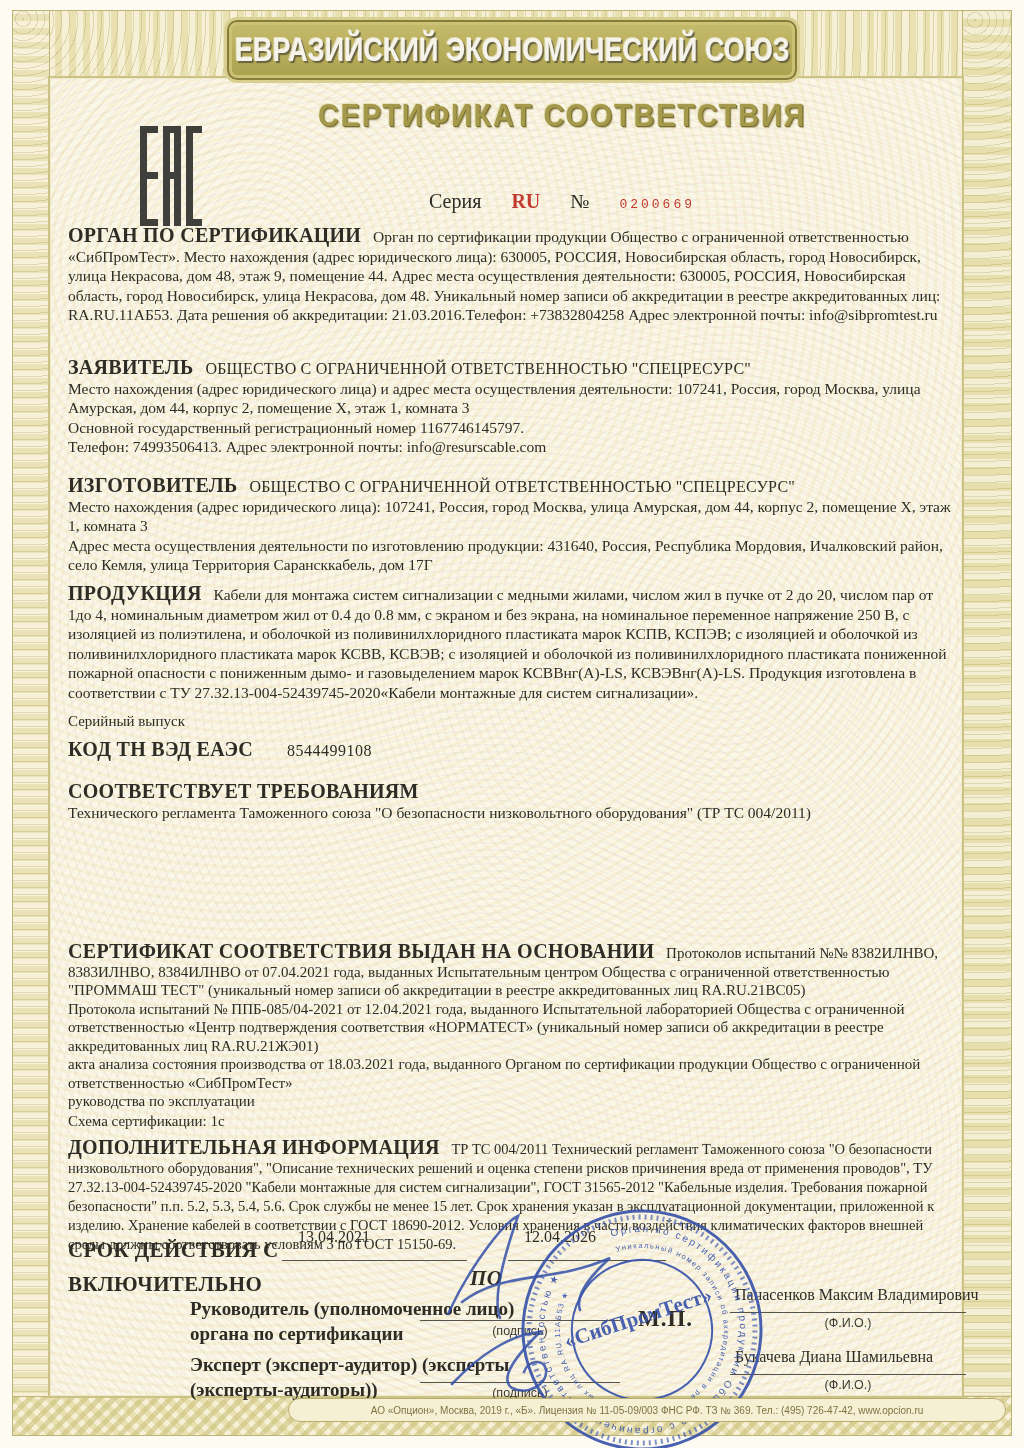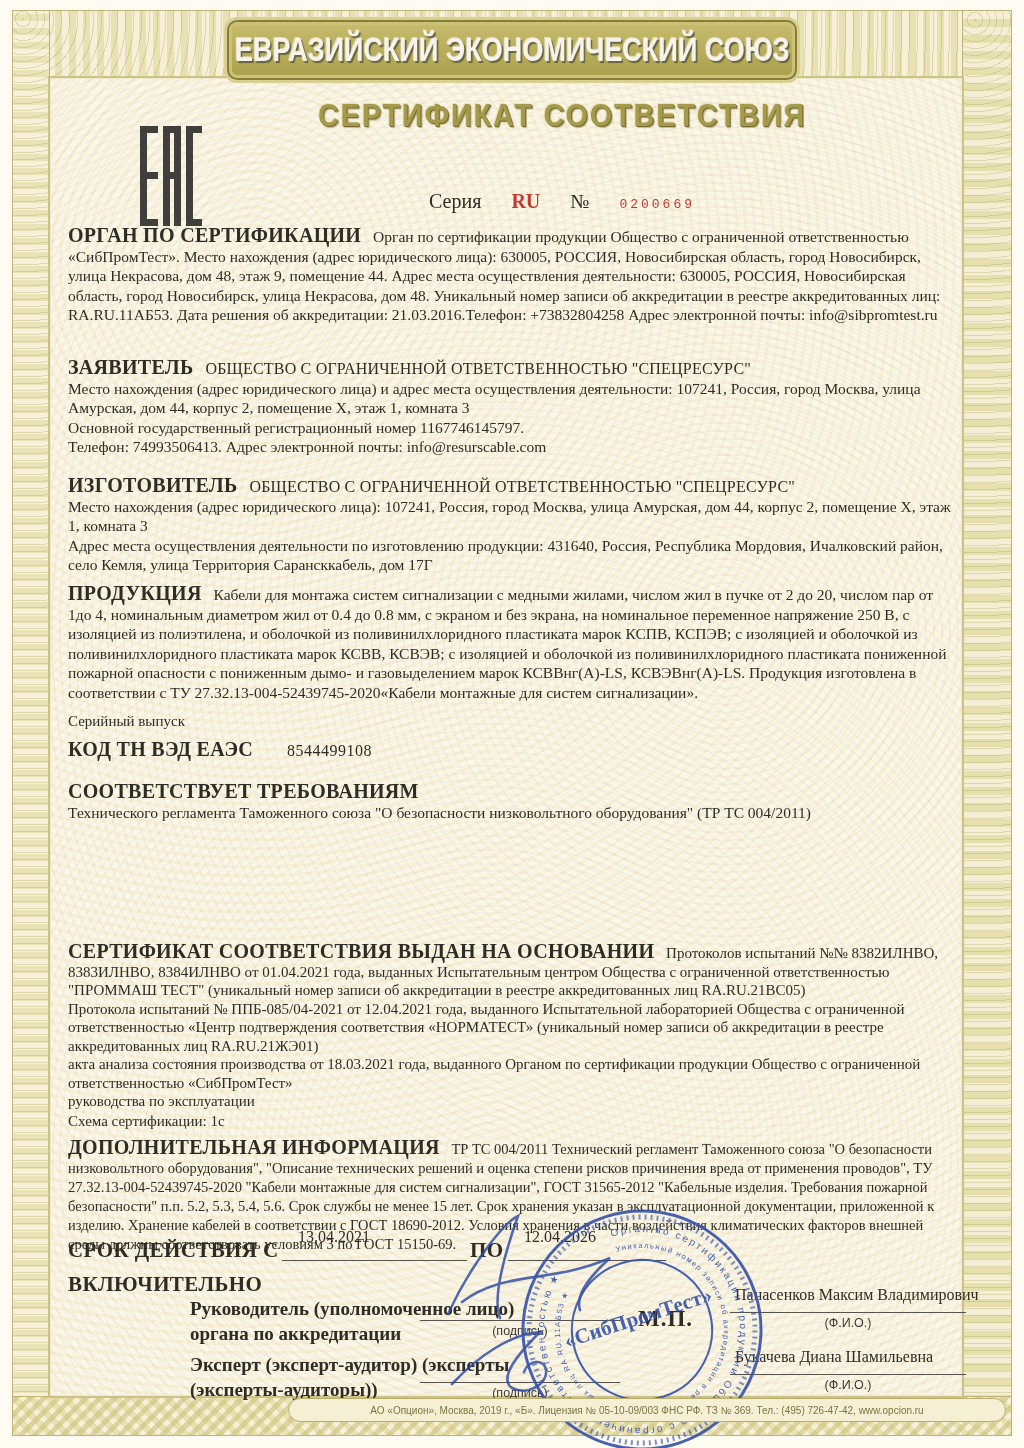--- a/index.html
+++ b/index.html
@@ -150,42 +150,42 @@
   </div>
 
   <div class="sec" style="top:782px;">
     <div><b class="h1">СООТВЕТСТВУЕТ ТРЕБОВАНИЯМ</b></div>
     <div>Технического регламента Таможенного союза "О безопасности низковольтного оборудования" (ТР ТС 004/2011)</div>
   </div>
 
   <div class="sec small" style="top:942px;">
     <div>
       <b class="h1">СЕРТИФИКАТ СООТВЕТСТВИЯ ВЫДАН НА ОСНОВАНИИ</b>
-      <span>Протоколов испытаний №№ 8382ИЛНВО, 8383ИЛНВО, 8384ИЛНВО от 01.04.2021 года, выданных Испытательным центром Общества с ограниченной ответственностью "ПРОММАШ ТЕСТ" (уникальный номер записи об аккредитации в реестре аккредитованных лиц RA.RU.21ВС05)</span>
+      <span>Протоколов испытаний №№ 8382ИЛНВО, 8383ИЛНВО, 8384ИЛНВО от 07.04.2021 года, выданных Испытательным центром Общества с ограниченной ответственностью "ПРОММАШ ТЕСТ" (уникальный номер записи об аккредитации в реестре аккредитованных лиц RA.RU.21ВС05)</span>
     </div>
     <div>Протокола испытаний № ППБ-085/04-2021 от 12.04.2021 года, выданного Испытательной лабораторией Общества с ограниченной ответственностью «Центр подтверждения соответствия «НОРМАТЕСТ» (уникальный номер записи об аккредитации в реестре аккредитованных лиц RA.RU.21ЖЭ01)</div>
     <div>акта анализа состояния производства от 18.03.2021 года, выданного Органом по сертификации продукции Общество с ограниченной ответственностью «СибПромТест»</div>
     <div>руководства по эксплуатации</div>
   </div>
   <div class="sec small" style="top:1112px;">Схема сертификации: 1с</div>
 
   <div class="sec" style="top:1138px;font-size:14.5px;line-height:19px;">
     <b class="h1">ДОПОЛНИТЕЛЬНАЯ ИНФОРМАЦИЯ</b>
     <span>ТР ТС 004/2011 Технический регламент Таможенного союза "О безопасности низковольтного оборудования", "Описание технических решений и оценка степени рисков причинения вреда от применения проводов", ТУ 27.32.13-004-52439745-2020 "Кабели монтажные для систем сигнализации", ГОСТ 31565-2012 "Кабельные изделия. Требования пожарной безопасности" п.п. 5.2, 5.3, 5.4, 5.6. Срок службы не менее 15 лет. Срок хранения указан в эксплуатационной документации, приложенной к изделию. Хранение кабелей в соответствии с ГОСТ 18690-2012. Условия хранения в части воздействия климатических факторов внешней среды должны соответствовать условиям 3 по ГОСТ 15150-69.</span>
   </div>
 
   <div class="vlabel" style="left:68px;top:1238px;">СРОК ДЕЙСТВИЯ С</div>
   <div class="date" style="left:298px;top:1228px;">13.04.2021</div>
   <div class="uline" style="left:282px;top:1260px;width:185px;"></div>
-  <div class="vlabel" style="left:470px;top:1238px;">ПО</div>
+  <div class="vlabel" style="left:470px;top:1266px;font-style:italic;">ПО</div>
   <div class="date" style="left:512px;top:1228px;margin-left:12px;">12.04.2026</div>
   <div class="uline" style="left:508px;top:1260px;width:158px;"></div>
   <div class="vlabel" style="left:68px;top:1272px;">ВКЛЮЧИТЕЛЬНО</div>
 
-  <div class="role" style="top:1296px;">Руководитель (уполномоченное лицо) органа по аккредитации</div>
+  <div class="role" style="top:1296px;">Руководитель (уполномоченное лицо) органа по сертификации</div>
   <div class="uline" style="left:420px;top:1320px;width:200px;"></div>
   <div class="sublabel" style="left:420px;top:1324px;width:200px;">(подпись)</div>
   <div class="name" style="left:735px;top:1286px;">Панасенков Максим Владимирович</div>
   <div class="uline" style="left:730px;top:1312px;width:236px;"></div>
   <div class="sublabel" style="left:730px;top:1316px;width:236px;">(Ф.И.О.)</div>
   <div class="mp">М.П.</div>
 
   <div class="role" style="top:1352px;">Эксперт (эксперт-аудитор) (эксперты (эксперты-аудиторы))</div>
   <div class="uline" style="left:420px;top:1382px;width:200px;"></div>
   <div class="sublabel" style="left:420px;top:1386px;width:200px;">(подпись)</div>
@@ -213,15 +213,15 @@
     </g>
     <text font-family="Liberation Sans, sans-serif" font-size="10" letter-spacing="2.2" fill="#3a55ab">
       <textPath href="#ringOuterPath">Орган по сертификации продукции Общество с ограниченной ответственностью ★</textPath>
     </text>
     <text font-family="Liberation Sans, sans-serif" font-size="7.6" letter-spacing="1.4" fill="#3a55ab">
       <textPath href="#ringInnerPath">Уникальный номер записи об аккредитации в реестре аккредитованных лиц RA.RU.11АБ53 ★</textPath>
     </text>
     <text x="126" y="120" text-anchor="middle" font-family="Liberation Serif, serif" font-weight="bold" font-size="21" fill="#3a55ab">«СибПромТест»</text>
   </svg>
 
-  <div class="footer-pill">АО «Опцион», Москва, 2019 г., «Б». Лицензия № 05-10-09/003 ФНС РФ. ТЗ № 369. Тел.: (495) 726-47-42, www.opcion.ru</div>
+  <div class="footer-pill">АО «Опцион», Москва, 2019 г., «Б». Лицензия № 11-05-09/003 ФНС РФ. ТЗ № 369. Тел.: (495) 726-47-42, www.opcion.ru</div>
 
 </div>
 
 </body></html>

